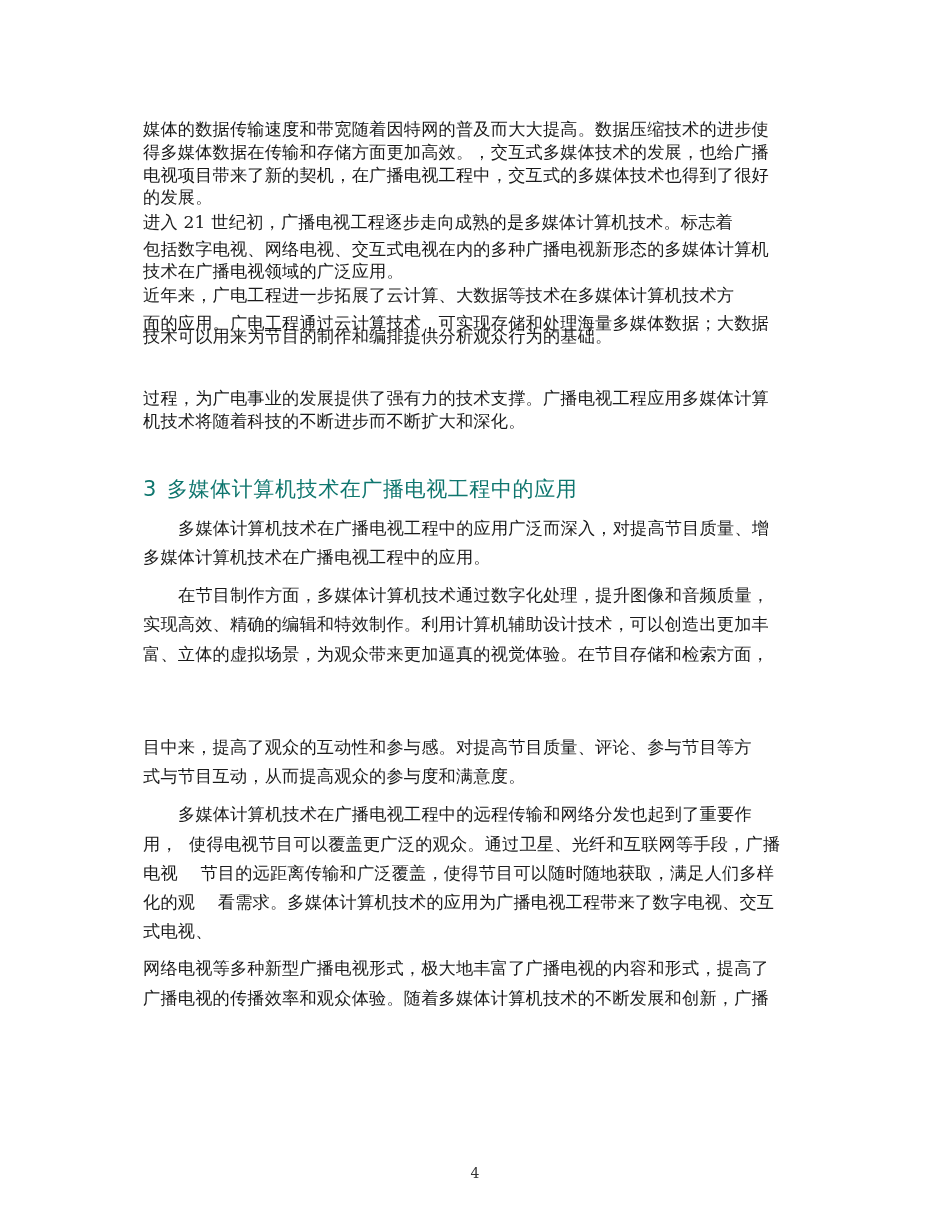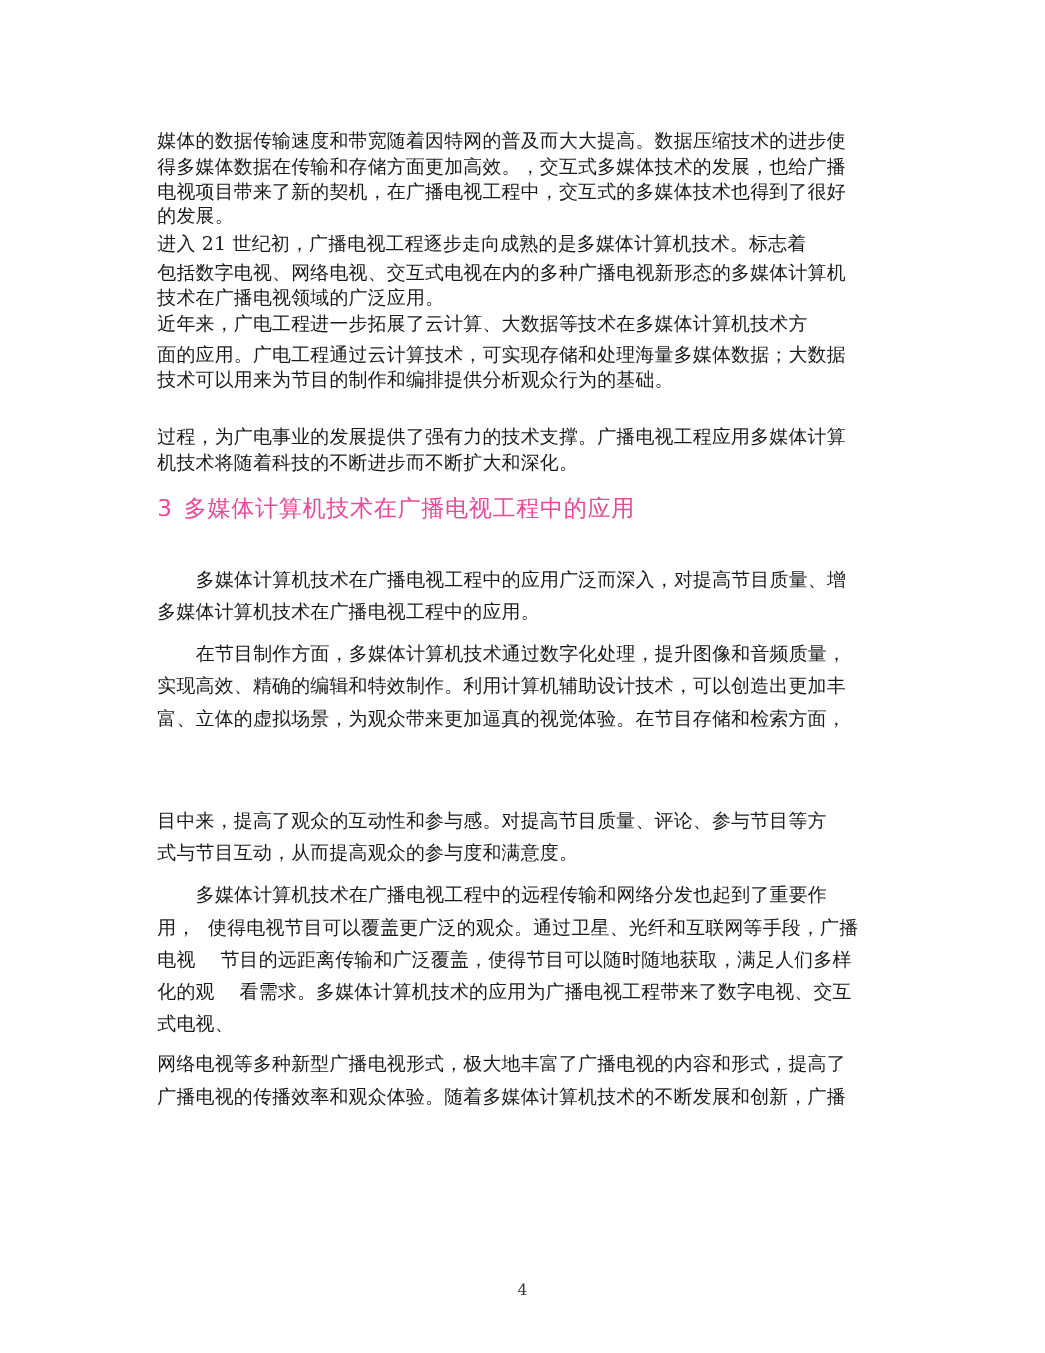--- a/index.html
+++ b/index.html
@@ -1,42 +1,42 @@
 <!DOCTYPE html>
 <html><head>
   <meta charset="utf-8">
   <style>
     html, body { margin: 0; padding: 0; background: #ffffff; }
     body { width: 950px; height: 1230px; position: relative; overflow: hidden;
       font-family: "DejaVu Serif", "Liberation Serif", serif; color: #1a1a1a; }
     .page { position: absolute; left: 0; top: 0; width: 950px; height: 910px; background: #fff; }
     .line { position: absolute; left: 143px; font-size: 17.2px; white-space: nowrap; letter-spacing: 0.2px; line-height: 22px; }
-    .heading { position: absolute; left: 143px; top: 448px; font-family: "DejaVu Sans", "Liberation Sans", sans-serif;
-      font-size: 21px; color: #ec4899; white-space: nowrap; letter-spacing: 0.6px; line-height: 28px; }
+    .heading { position: absolute; left: 143px; top: 475px; font-family: "DejaVu Sans", "Liberation Sans", sans-serif;
+      font-size: 21px; color: #0f766e; white-space: nowrap; letter-spacing: 0.6px; line-height: 28px; }
     .heading .num { margin-right: 10px; }
     .sup { font-size: 10px; vertical-align: top; position: relative; top: -1px; }
     .pagenum { position: absolute; left: 0; width: 950px; top: 1165px; text-align: center; font-size: 14px; color: #333; }
   </style>
 </head>
 <body>
 
 <div class="page">
 
   <div class="line" style="top:118px">媒体的数据传输速度和带宽随着因特网的普及而大大提高。数据压缩技术的进步使</div>
   <div class="line" style="top:141px">得多媒体数据在传输和存储方面更加高效。，交互式多媒体技术的发展，也给广播</div>
   <div class="line" style="top:164px">电视项目带来了新的契机，在广播电视工程中，交互式的多媒体技术也得到了很好</div>
   <div class="line" style="top:186px">的发展。</div>
 
   <div class="line" style="top:211px">进入 21 世纪初，广播电视工程逐步走向成熟的是多媒体计算机技术。标志着</div>
   <div class="line" style="top:238px">包括数字电视、网络电视、交互式电视在内的多种广播电视新形态的多媒体计算机</div>
   <div class="line" style="top:260px">技术在广播电视领域的广泛应用。</div>
 
   <div class="line" style="top:284px">近年来，广电工程进一步拓展了云计算、大数据等技术在多媒体计算机技术方</div>
   <div class="line" style="top:312px">面的应用。广电工程通过云计算技术，可实现存储和处理海量多媒体数据；大数据</div>
-  <div class="line" style="top:335px">技术可以用来为节目的制作和编排提供分析观众行为的基础。</div>
+  <div class="line" style="top:325px">技术可以用来为节目的制作和编排提供分析观众行为的基础。</div>
 
   <div class="line" style="top:387px">过程，为广电事业的发展提供了强有力的技术支撑。广播电视工程应用多媒体计算</div>
   <div class="line" style="top:410px">机技术将随着科技的不断进步而不断扩大和深化。</div>
 
   <div class="heading">
     <span class="num">3</span><span>多媒体计算机技术在广播电视工程中的应用</span>
   </div>
 
   <div class="line" style="top:517px; left:178px">多媒体计算机技术在广播电视工程中的应用广泛而深入，对提高节目质量、增</div>
   <div class="line" style="top:546px">多媒体计算机技术在广播电视工程中的应用。</div>

